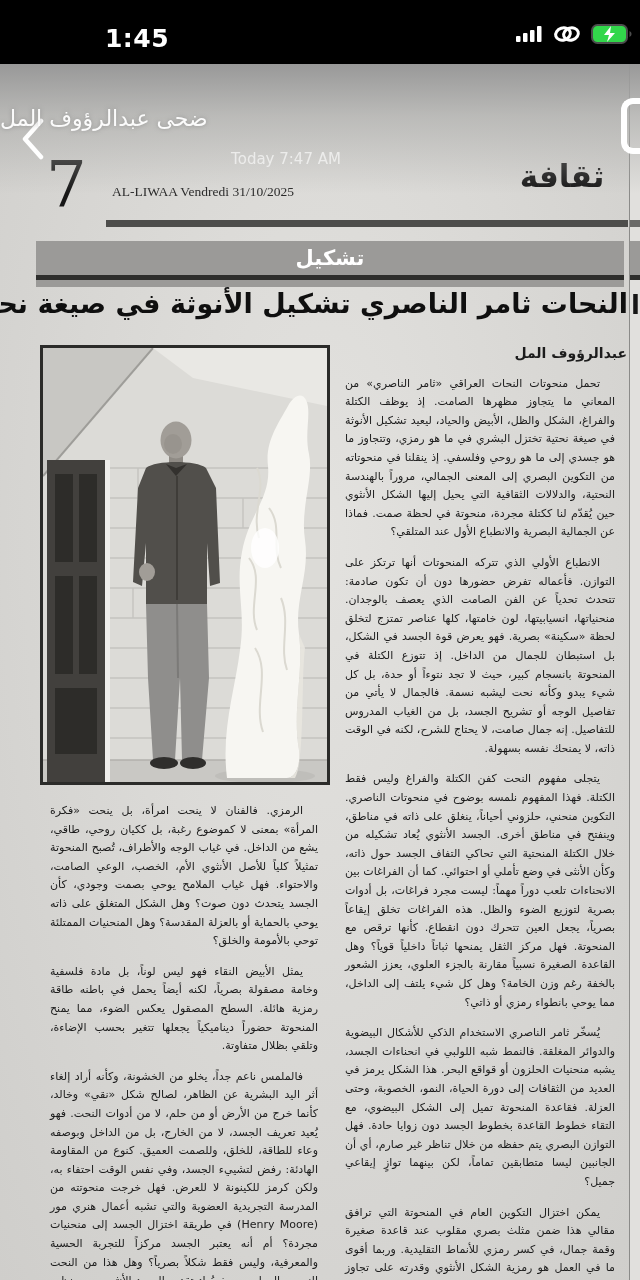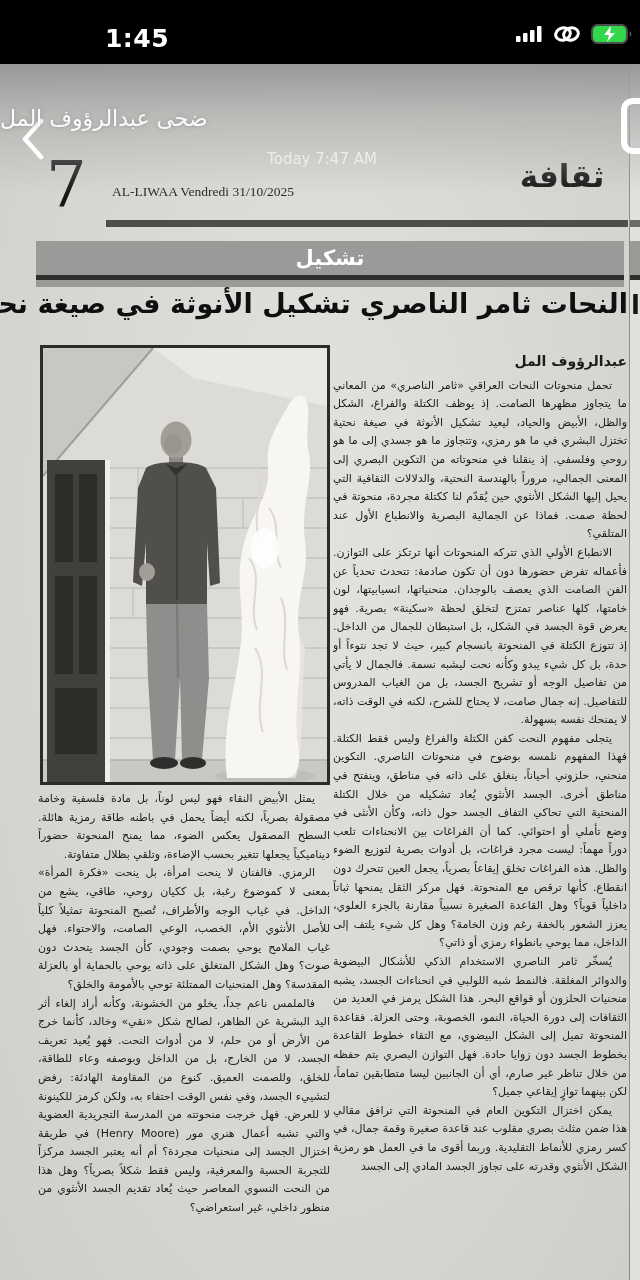--- a/index.html
+++ b/index.html
@@ -11,44 +11,44 @@
   .time{position:absolute;left:92px;top:24px;width:90px;text-align:center;color:#fff;
         font-size:25px;font-weight:bold;letter-spacing:.5px;}
   .sicons{position:absolute;right:8px;top:24px;display:flex;align-items:center;gap:9px;}
   
   .hdr-overlay{position:absolute;left:0;top:64px;width:640px;height:130px;z-index:20;
      background:linear-gradient(to bottom, rgba(150,150,150,.96) 0%, rgba(175,175,173,.72) 40%, rgba(205,204,202,0) 100%);}
   .back{position:absolute;left:20px;top:118px;width:26px;height:42px;z-index:25;cursor:pointer;}
   .vtitle{position:absolute;left:0;top:106px;width:640px;text-align:left;color:#fbfbfb;
           font-size:22px;z-index:25;text-shadow:0 0 4px rgba(120,120,120,.6);}
   .vtime{position:absolute;left:0;top:150px;width:572px;text-align:center;color:#f0f0ef;
-         font-size:15px;z-index:25;opacity:.9;margin-left:36px;}
+         font-size:15px;z-index:25;opacity:.9;}
   .ui-corner{position:absolute;right:0;top:98px;width:13px;height:44px;z-index:25;
          border:6px solid #fff;border-right:none;border-radius:12px 0 0 12px;}
   
   .pageno{position:absolute;left:46px;top:152px;font-family:"DejaVu Serif",serif;
           font-size:64px;line-height:64px;color:#161616;}
   .mast{position:absolute;left:112px;top:184px;font-family:"Liberation Serif",serif;
         font-size:13.5px;color:#2a2a2a;}
   .section{position:absolute;left:498px;top:158px;width:128px;text-align:center;direction:rtl;
         font-size:31px;font-weight:bold;color:#151515;}
   .mastrule{position:absolute;left:106px;top:220px;width:522px;height:7px;background:#4d4d4b;}
   
   .kicker{position:absolute;left:36px;top:241px;width:588px;height:46px;background:#9b9a98;
           color:#fff;font-size:21px;font-weight:bold;text-align:center;line-height:34px;direction:rtl;}
   .kickline{position:absolute;left:36px;top:275px;width:588px;height:5px;background:#2e2e2c;}
   .headline{position:absolute;left:22px;top:288px;width:606px;text-align:center;direction:rtl;
           font-size:27px;font-weight:bold;color:#0f0f0f;white-space:nowrap;}
   
   .col{position:absolute;direction:rtl;text-align:justify;color:#1c1c1c;
        font-size:11px;line-height:18.6px;overflow:hidden;}
-  .col p{margin:0;text-indent:15px;}
+  .col p{margin:12px;text-indent:15px;}
   .col-right{left:333px;top:344px;width:294px;height:936px;}
   .col-left{left:38px;top:790px;width:292px;height:490px;}
-  .byline{font-weight:bold;font-size:14px;text-indent:0;text-align:right;margin:8px 0 6px 0;}
+  .byline{font-weight:bold;font-size:14px;text-indent:0;text-align:right;margin:0 0 6px 0;}
   
   .photo{position:absolute;left:40px;top:345px;width:290px;height:440px;box-sizing:border-box;
          border:3px solid #2b2b29;background:#dddcd8;}
   .photo svg{display:block;}
   
   .edge{position:absolute;left:629px;top:64px;width:11px;height:1216px;
         background:#e1e0dd;border-left:1px solid #8b8b89;z-index:10;}
   .edge-rule{position:absolute;left:630px;top:220px;width:10px;height:7px;background:#6a6a68;z-index:11;}
   .edge-banner{position:absolute;left:630px;top:241px;width:10px;height:34px;background:#9b9a98;z-index:11;}
   .edge-line{position:absolute;left:630px;top:275px;width:10px;height:5px;background:#2e2e2c;z-index:11;}
@@ -179,22 +179,22 @@
     <div class="col col-right">
       <div class="byline">عبدالرؤوف المل</div>
       <p>تحمل منحوتات النحات العراقي «ثامر الناصري» من المعاني ما يتجاوز مظهرها الصامت. إذ يوظف الكتلة والفراغ، الشكل والظل، الأبيض والحياد، ليعيد تشكيل الأنوثة في صيغة نحتية تختزل البشري في ما هو رمزي، وتتجاوز ما هو جسدي إلى ما هو روحي وفلسفي. إذ ينقلنا في منحوتاته من التكوين البصري إلى المعنى الجمالي، مروراً بالهندسة النحتية، والدلالات الثقافية التي يحيل إليها الشكل الأنثوي حين يُقدّم لنا ككتلة مجردة، منحوتة في لحظة صمت. فماذا عن الجمالية البصرية والانطباع الأول عند المتلقي؟</p>
       <p>الانطباع الأولي الذي تتركه المنحوتات أنها ترتكز على التوازن. فأعماله تفرض حضورها دون أن تكون صادمة: تتحدث تحدياً عن الفن الصامت الذي يعصف بالوجدان. منحنياتها، انسيابيتها، لون خامتها، كلها عناصر تمتزج لتخلق لحظة «سكينة» بصرية. فهو يعرض قوة الجسد في الشكل، بل استبطان للجمال من الداخل. إذ تتوزع الكتلة في المنحوتة بانسجام كبير، حيث لا تجد نتوءاً أو حدة، بل كل شيء يبدو وكأنه نحت ليشبه نسمة. فالجمال لا يأتي من تفاصيل الوجه أو تشريح الجسد، بل من الغياب المدروس للتفاصيل. إنه جمال صامت، لا يحتاج للشرح، لكنه في الوقت ذاته، لا يمنحك نفسه بسهولة.</p>
       <p>يتجلى مفهوم النحت كفن الكتلة والفراغ وليس فقط الكتلة. فهذا المفهوم نلمسه بوضوح في منحوتات الناصري. التكوين منحني، حلزوني أحياناً، ينغلق على ذاته في مناطق، وينفتح في مناطق أخرى. الجسد الأنثوي يُعاد تشكيله من خلال الكتلة المنحتية التي تحاكي التفاف الجسد حول ذاته، وكأن الأنثى في وضع تأملي أو احتوائي. كما أن الفراغات بين الانحناءات تلعب دوراً مهماً: ليست مجرد فراغات، بل أدوات بصرية لتوزيع الضوء والظل. هذه الفراغات تخلق إيقاعاً بصرياً، يجعل العين تتحرك دون انقطاع. كأنها ترقص مع المنحوتة. فهل مركز الثقل يمنحها ثباتاً داخلياً قوياً؟ وهل القاعدة الصغيرة نسبياً مقارنة بالجزء العلوي، يعزز الشعور بالخفة رغم وزن الخامة؟ وهل كل شيء يلتف إلى الداخل، مما يوحي بانطواء رمزي أو ذاتي؟</p>
       <p>يُسخّر ثامر الناصري الاستخدام الذكي للأشكال البيضوية والدوائر المغلقة. فالنمط شبه اللولبي في انحناءات الجسد، يشبه منحنيات الحلزون أو قواقع البحر. هذا الشكل يرمز في العديد من الثقافات إلى دورة الحياة، النمو، الخصوبة، وحتى العزلة. فقاعدة المنحوتة تميل إلى الشكل البيضوي، مع التقاء خطوط القاعدة بخطوط الجسد دون زوايا حادة. فهل التوازن البصري يتم حفظه من خلال تناظر غير صارم، أي أن الجانبين ليسا متطابقين تماماً، لكن بينهما توازٍ إيقاعي جميل؟</p>
       <p>يمكن اختزال التكوين العام في المنحوتة التي ترافق مقالي هذا ضمن مثلث بصري مقلوب عند قاعدة صغيرة وقمة جمال، في كسر رمزي للأنماط التقليدية. وربما أقوى ما في العمل هو رمزية الشكل الأنثوي وقدرته على تجاوز الجسد المادي إلى الجسد</p>
     </div>
 
     <div class="col col-left">
+      <p>الرمزي. فالفنان لا ينحت امرأة، بل ينحت «فكرة المرأة» بمعنى لا كموضوع رغبة، بل ككيان روحي، طاقي، يشع من الداخل. في غياب الوجه والأطراف، تُصبح المنحوتة تمثيلاً كلياً للأصل الأنثوي الأم، الخصب، الوعي الصامت، والاحتواء. فهل غياب الملامح يوحي بصمت وجودي، كأن الجسد يتحدث دون صوت؟ وهل الشكل المتغلق على ذاته يوحي بالحماية أو بالعزلة المقدسة؟ وهل المنحنيات الممتلئة توحي بالأمومة والخلق؟</p>
       <p>يمثل الأبيض النقاء فهو ليس لوناً، بل مادة فلسفية وخامة مصقولة بصرياً، لكنه أيضاً يحمل في باطنه طاقة رمزية هائلة. السطح المصقول يعكس الضوء، مما يمنح المنحوتة حضوراً ديناميكياً يجعلها تتغير بحسب الإضاءة، وتلقي بظلال متفاوتة.</p>
-      <p>الرمزي. فالفنان لا ينحت امرأة، بل ينحت «فكرة المرأة» بمعنى لا كموضوع رغبة، بل ككيان روحي، طاقي، يشع من الداخل. في غياب الوجه والأطراف، تُصبح المنحوتة تمثيلاً كلياً للأصل الأنثوي الأم، الخصب، الوعي الصامت، والاحتواء. فهل غياب الملامح يوحي بصمت وجودي، كأن الجسد يتحدث دون صوت؟ وهل الشكل المتغلق على ذاته يوحي بالحماية أو بالعزلة المقدسة؟ وهل المنحنيات الممتلئة توحي بالأمومة والخلق؟</p>
       <p>فالملمس ناعم جداً، يخلو من الخشونة، وكأنه أراد إلغاء أثر اليد البشرية عن الظاهر، لصالح شكل «نقي» وخالد، كأنما خرج من الأرض أو من حلم، لا من أدوات النحت. فهو يُعيد تعريف الجسد، لا من الخارج، بل من الداخل وبوصفه وعاء للطاقة، للخلق، وللصمت العميق. كنوع من المقاومة الهادئة: رفض لتشييء الجسد، وفي نفس الوقت احتفاء به، ولكن كرمز للكينونة لا للعرض. فهل خرجت منحوتته من المدرسة التجريدية العضوية والتي تشبه أعمال هنري مور (Henry Moore) في طريقة اختزال الجسد إلى منحنيات مجردة؟ أم أنه يعتبر الجسد مركزاً للتجربة الحسية والمعرفية، وليس فقط شكلاً بصرياً؟ وهل هذا من النحت النسوي المعاصر حيث يُعاد تقديم الجسد الأنثوي من منظور داخلي، غير استعراضي؟</p>
     </div>
 
     <div class="edge"></div>
     <div class="edge-rule"></div>
     <div class="edge-banner"></div>
     <div class="edge-line"></div>
     <div class="edge-frag">ال</div>
 
   </div>

